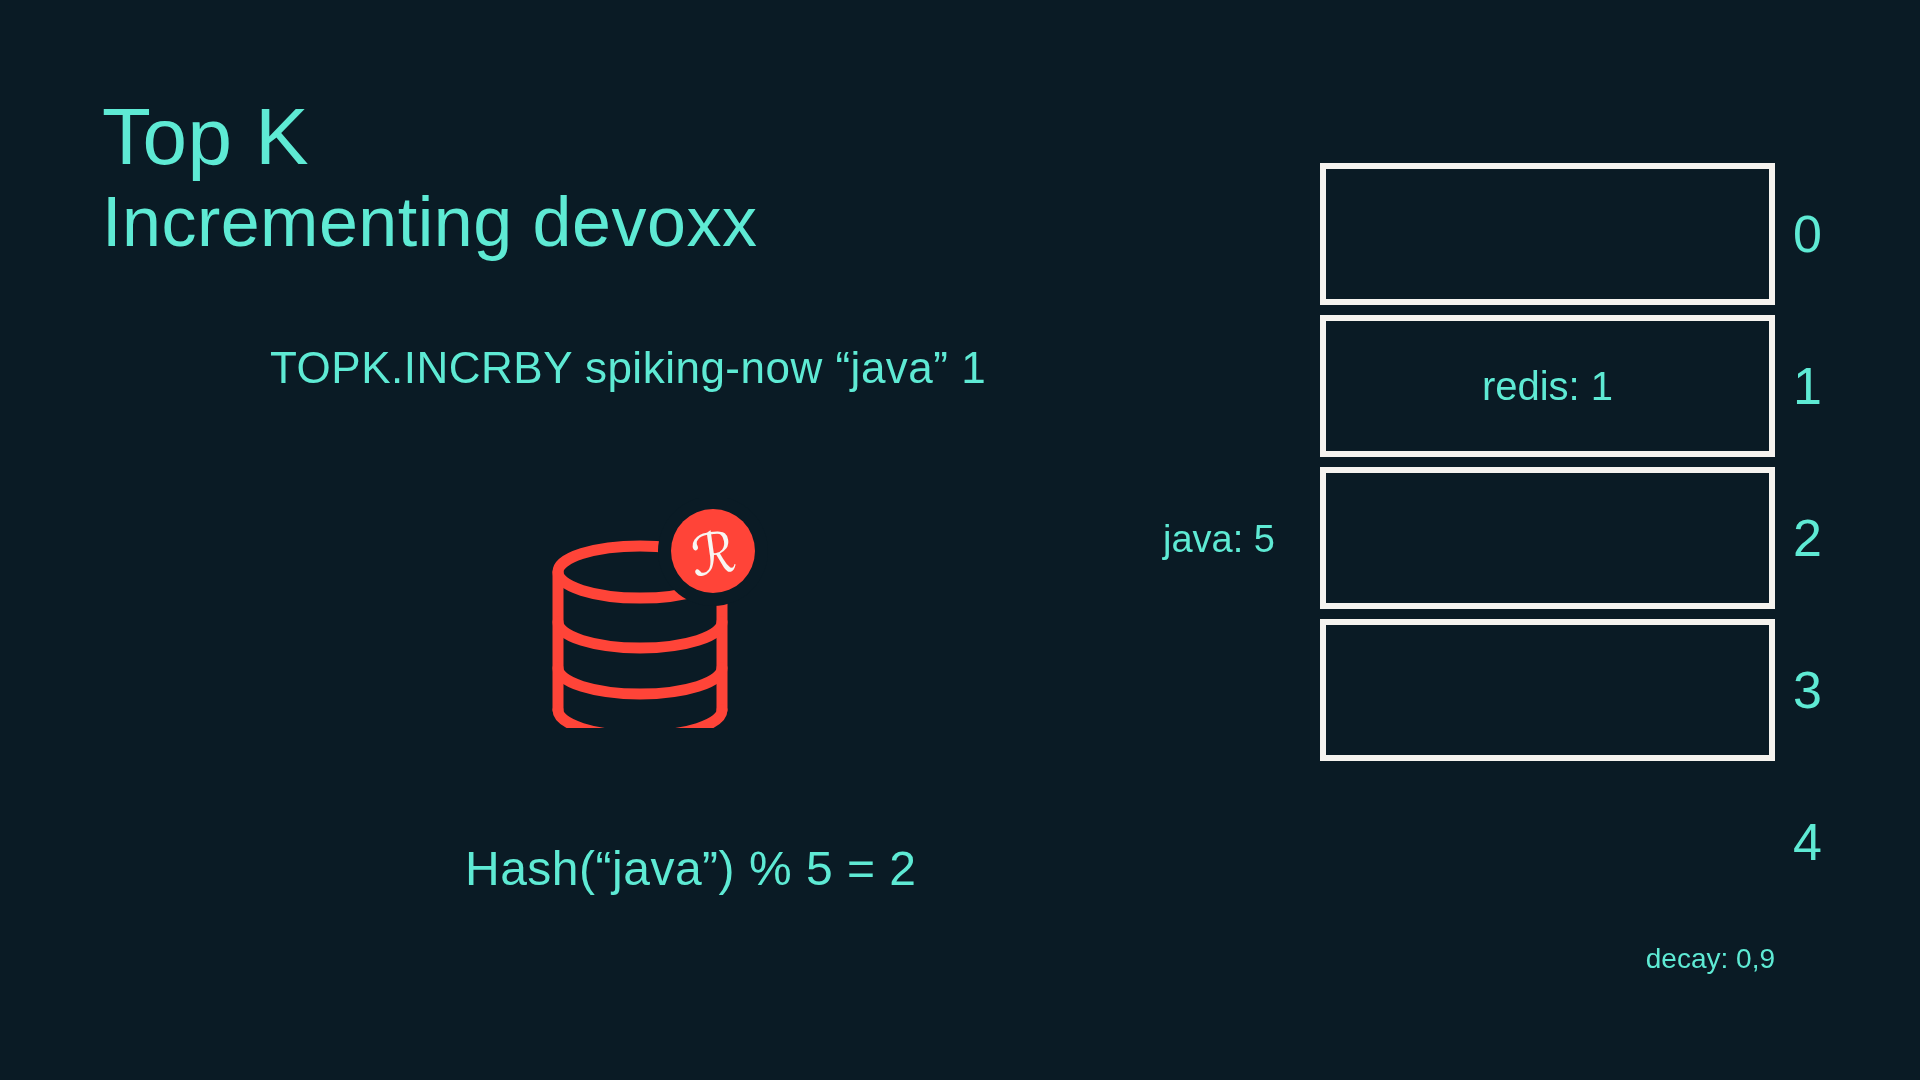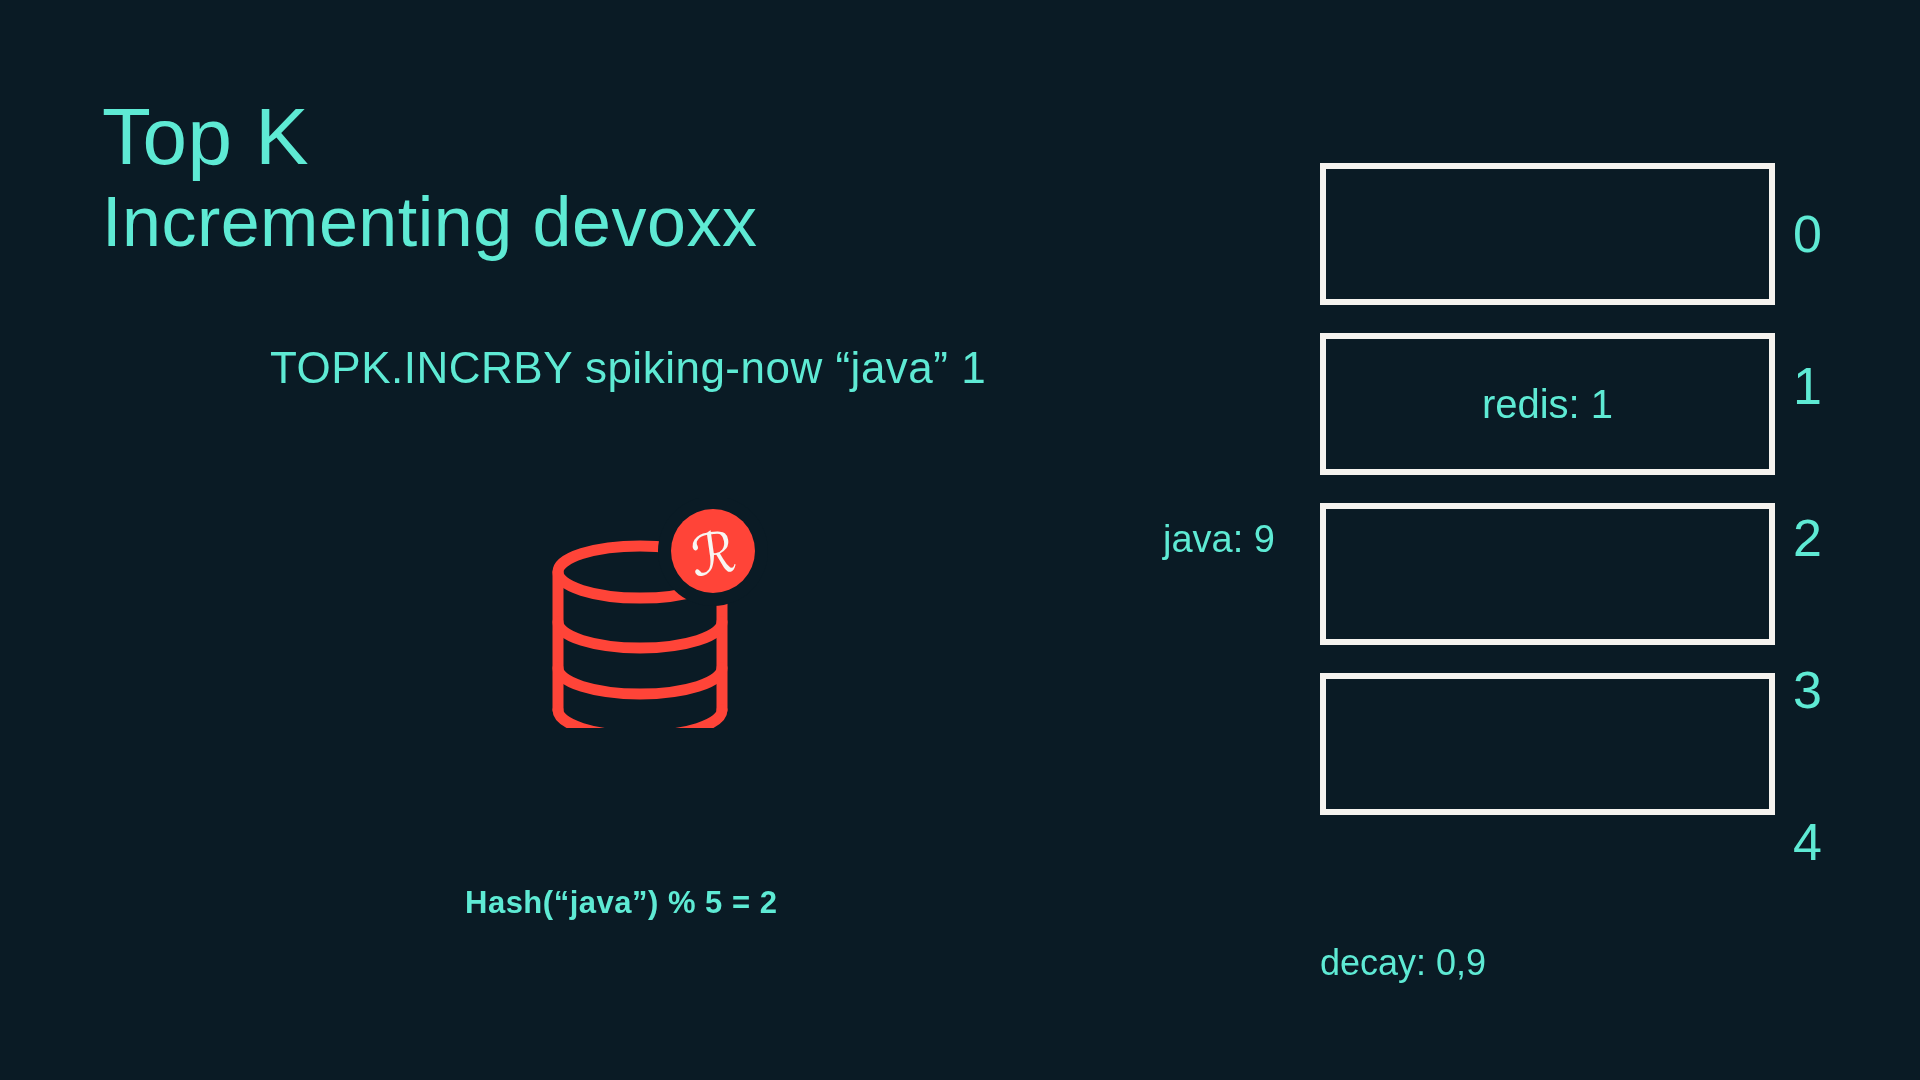--- a/index.html
+++ b/index.html
@@ -8,41 +8,41 @@
     width:1920px;height:1080px;
     background:#0a1b25;
     overflow:hidden;
     font-family:"Liberation Sans", sans-serif;
     color:#5eead4;
   }
   .title-block{position:absolute;left:102px;top:97px;}
   .title{font-size:80px;line-height:1;font-weight:500;margin:0;letter-spacing:0.5px;}
   .subtitle{font-size:70px;line-height:1;font-weight:500;margin:10px 0 0 0;letter-spacing:0.5px;}
   .command{position:absolute;left:270px;top:346px;font-size:44px;font-weight:500;line-height:1;letter-spacing:0.5px;}
-  .hash-note{position:absolute;left:465px;top:887px;font-size:31px;font-weight:700;line-height:1;letter-spacing:0.5px;}
+  .hash-note{position:absolute;left:465px;top:845px;font-size:48px;font-weight:400;line-height:1;letter-spacing:0.5px;}
   .redis-icon{position:absolute;left:545px;top:498px;width:230px;height:230px;}
   .badge-glyph{font-family:"DejaVu Sans","DejaVu Serif",serif;font-size:56px;fill:#f8f6f2;}
   .bucket-table{position:absolute;left:1320px;top:163px;width:455px;}
   .bucket-cell{
     box-sizing:border-box;
     width:100%;height:142px;
     border:6px solid #f5f3ef;
     display:flex;flex-direction:column;align-items:center;justify-content:center;
     gap:14px;
     font-size:40px;font-weight:400;line-height:1;
   }
-  .bucket-cell + .bucket-cell{margin-top:28px;}
+  .bucket-cell + .bucket-cell{margin-top:10px;}
   .row-label{position:absolute;left:1793px;font-size:52px;line-height:1;font-weight:400;}
   .row-label.r0{top:208px;}
   .row-label.r1{top:360px;}
   .row-label.r2{top:512px;}
   .row-label.r3{top:664px;}
   .row-label.r4{top:816px;}
   .java-annotation{position:absolute;left:1040px;top:520px;width:235px;text-align:right;font-size:38px;line-height:1;font-weight:400;}
-  .decay-label{position:absolute;left:1320px;top:945px;width:455px;text-align:left;font-size:36px;line-height:1;font-weight:400;}
+  .decay-label{position:absolute;left:1320px;top:945px;width:455px;text-align:right;font-size:28px;line-height:1;font-weight:400;}
 </style>
 </head>
 <body>
 
 <div class="slide">
 
   <div class="title-block">
     <h1 class="title">Top K</h1>
     <h2 class="subtitle">Incrementing devoxx</h2>
   </div>
@@ -62,21 +62,21 @@
 
     <g>
       <circle cx="168" cy="53" r="55" fill="#0a1b25"></circle>
       <circle cx="168" cy="53" r="42" fill="#ff4438"></circle>
       <text class="badge-glyph" x="168" y="56" text-anchor="middle" dominant-baseline="central" transform="rotate(-8 168 53)">ℛ</text>
     </g>
   </svg>
 
   <div class="hash-note">Hash(“java”) % 5 = 2</div>
 
-  <div class="java-annotation">java: 9</div>
+  <div class="java-annotation">java: 5</div>
 
   <div class="bucket-table">
     <div class="bucket-cell"></div>
     <div class="bucket-cell">
       <span>redis: 1</span>
     </div>
     <div class="bucket-cell"></div>
     <div class="bucket-cell"></div>
   </div>
 

